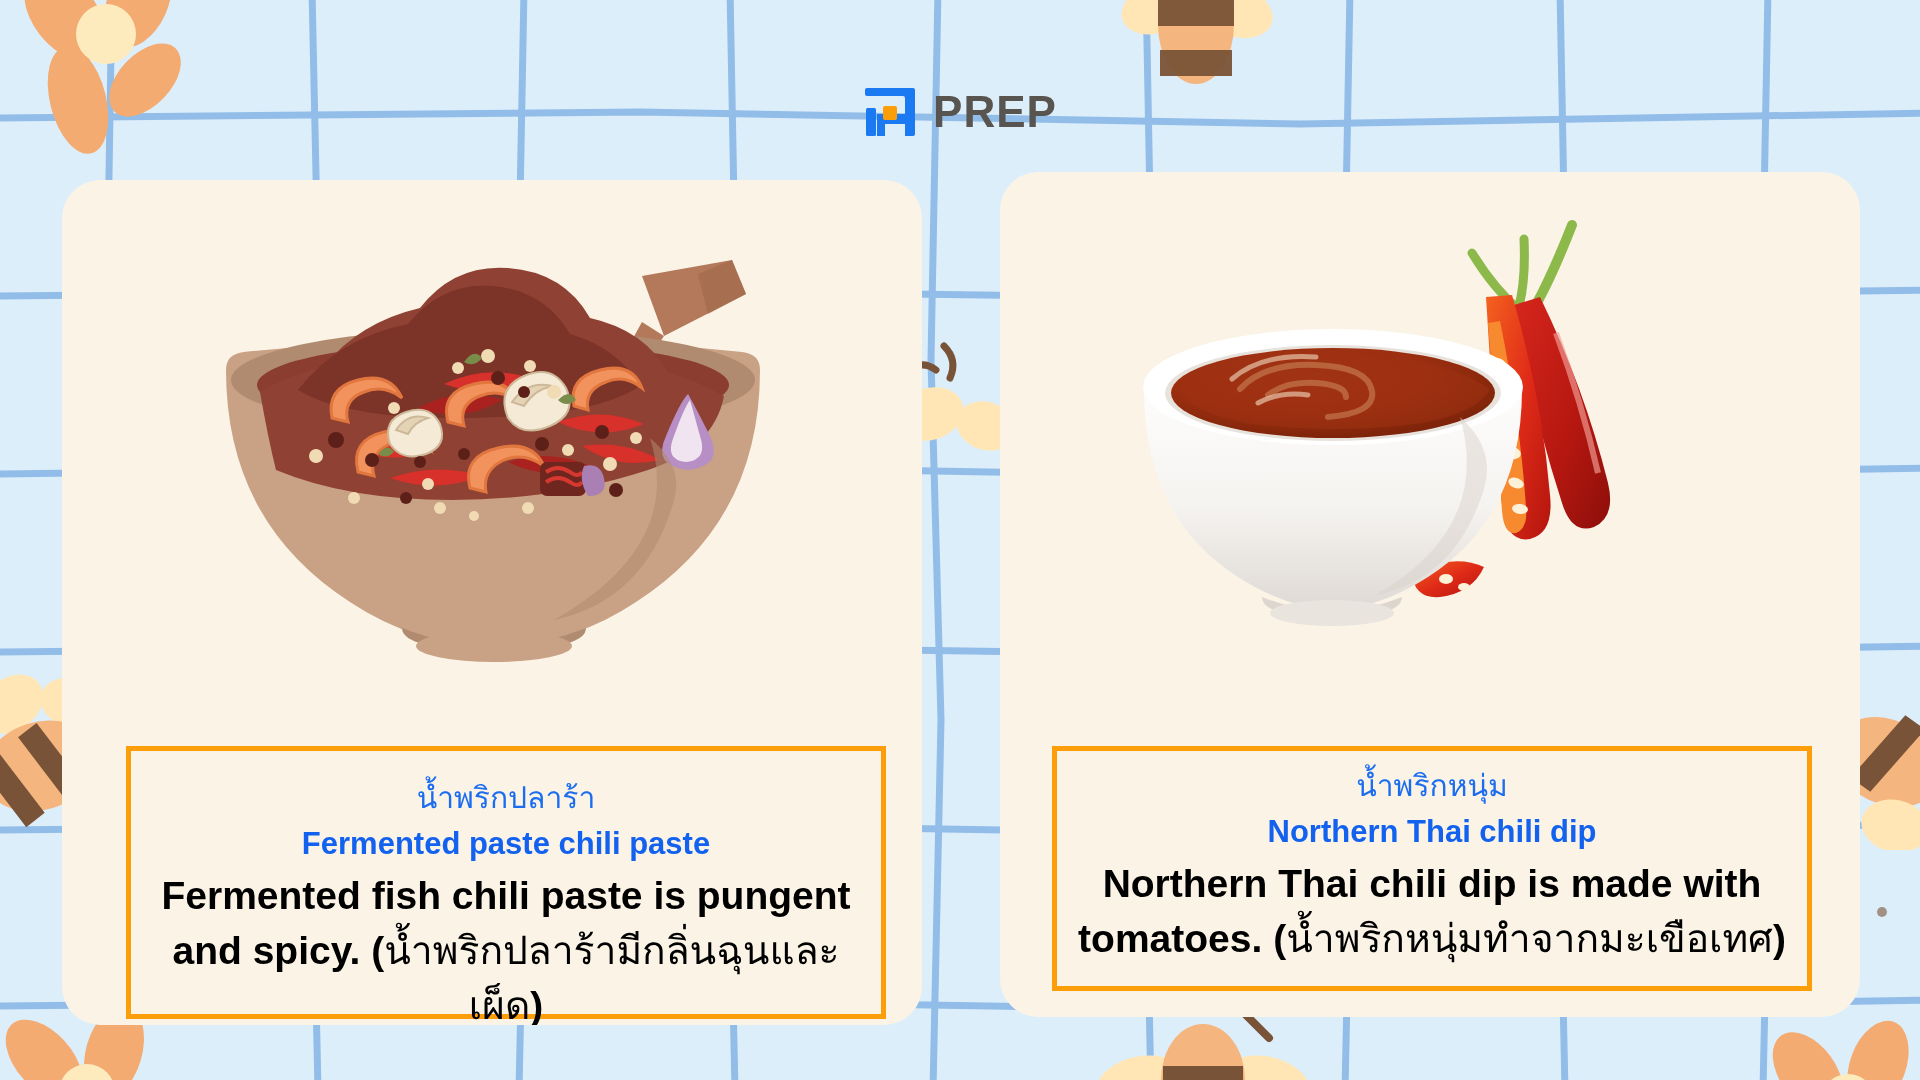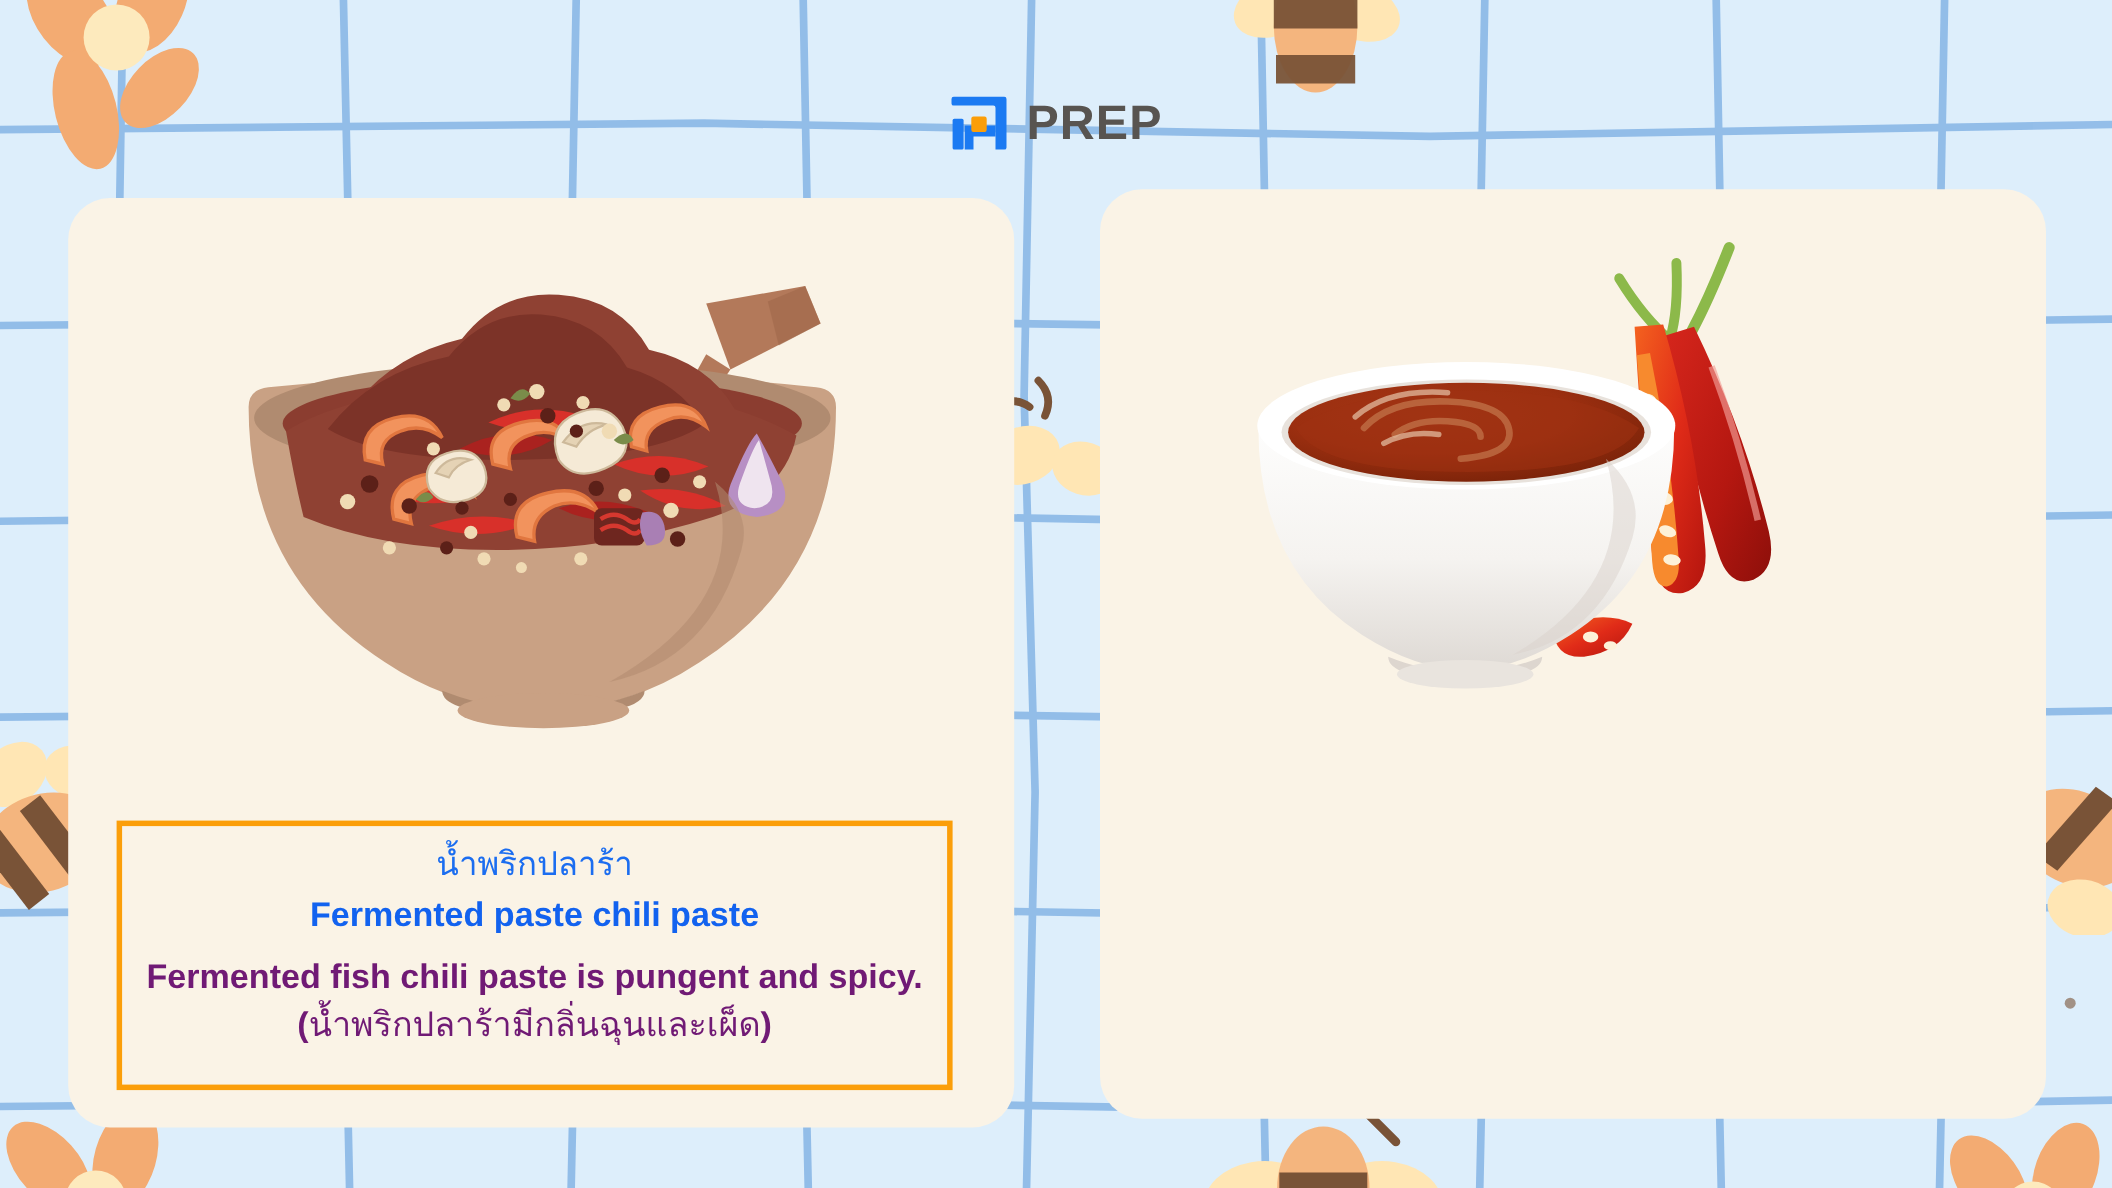--- a/index.html
+++ b/index.html
@@ -48,34 +48,34 @@
   }
   .art svg{display:block;}
 
   .caption{
     position:absolute;
     background:#faf3e6;
     border:5px solid #fb9e09;
     text-align:center;
     box-sizing:border-box;
   }
-  .cap-left{left:44px;top:566px;width:760px;height:245px;padding:14px 10px 0;}
+  .cap-left{left:64px;top:566px;width:760px;height:273px;padding:26px 10px 0;}
   .cap-right{left:52px;top:574px;width:760px;height:245px;padding:14px 10px 0;}
 
   .cap-thai{
     font-size:30px;color:#1b6df0;line-height:1.42;font-weight:400;
     font-family:"DejaVu Sans","Liberation Sans",sans-serif;
   }
   .cap-en{
     font-size:31px;color:#1262ef;line-height:1.42;font-weight:bold;
     margin-top:2px;
   }
   .cap-mix{
-    font-size:31px;color:#701a75;line-height:1.42;font-weight:bold;
-    margin-top:12px;
+    font-size:39px;color:#000000;line-height:1.42;font-weight:bold;
+    margin-top:2px;
   }
   .cap-mix .thai-in{
     font-family:"DejaVu Sans","Liberation Sans",sans-serif;
     font-weight:400;
   }
 </style>
 </head>
 <body>
 
 <div class="stage">
@@ -381,16 +381,23 @@
             <path d="M112 162 q30 -26 84 -22"></path>
             <path d="M138 186 q22 -12 50 -8"></path>
           </g>
 
           <path d="M142 380 q0 20 70 20 q70 0 70 -20 q-34 14 -70 14 q-36 0 -70 -14 Z" fill="#ddd6cf"></path>
           <ellipse cx="212" cy="396" rx="62" ry="13" fill="#e9e4de"></ellipse>
           <path d="M340 200 q32 110 -84 178 q80 -16 108 -106 q12 -40 -24 -72 Z" fill="#d9d2cb" opacity="0.5"></path>
         </svg>
       </div>
 
+      <div class="caption cap-right">
+        <div class="cap-thai">น้ำพริกหนุ่ม</div>
+        <div class="cap-en">Northern Thai chili dip</div>
+        <div class="cap-mix">
+          <span>Northern Thai chili dip is made with tomatoes. (</span><span class="thai-in">น้ำพริกหนุ่มทำจากมะเขือเทศ</span><span>)</span>
+        </div>
+      </div>
     </div>
 
   </div>
 </div>
 
 </body></html>

